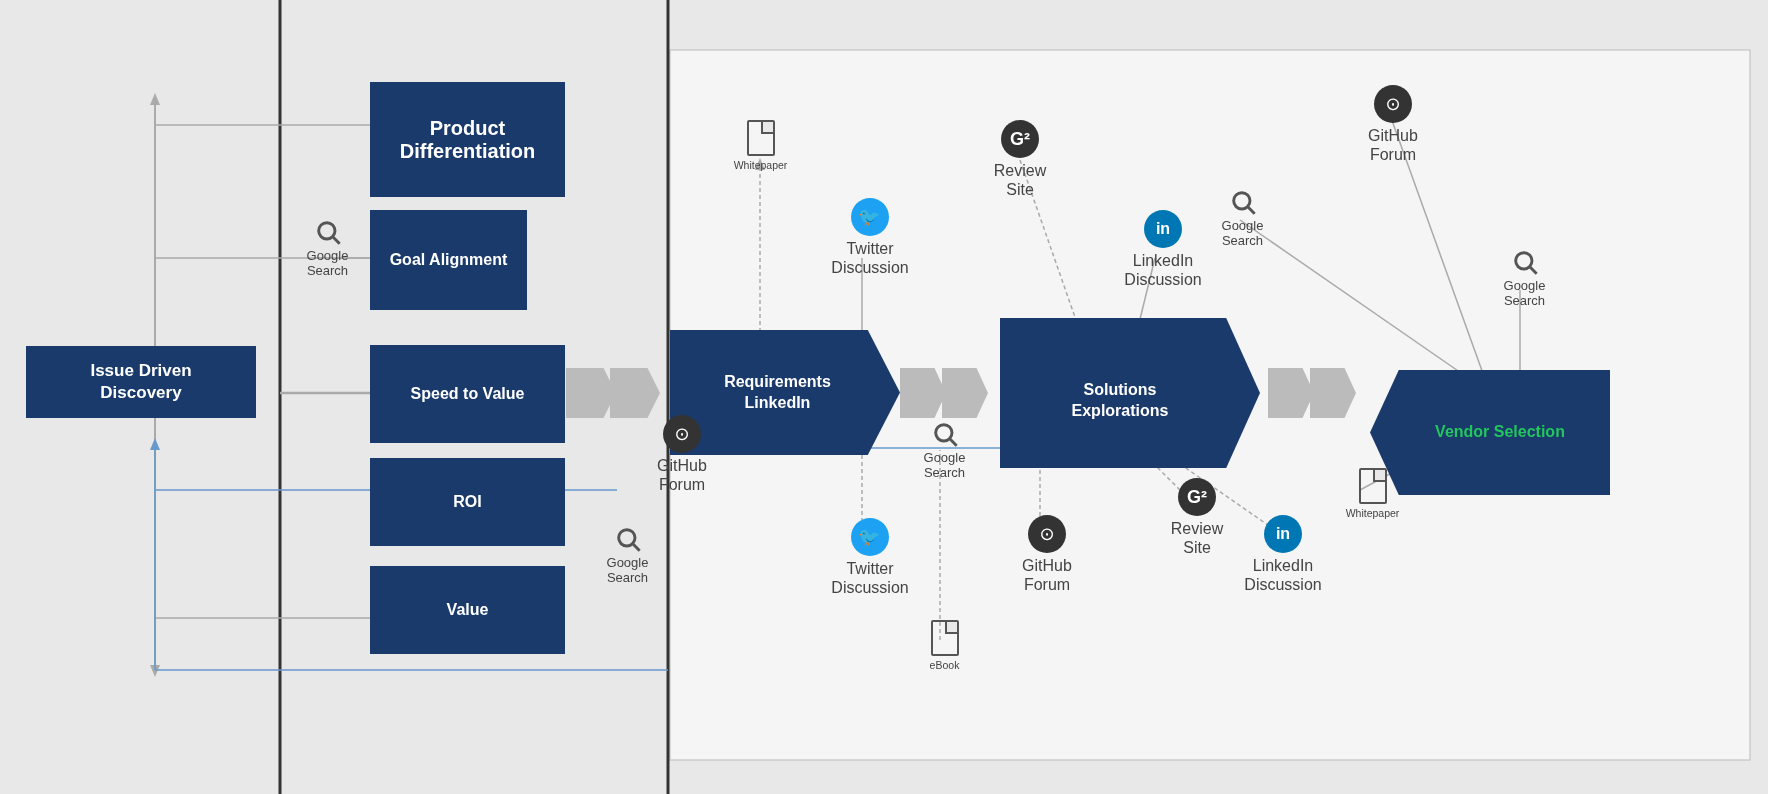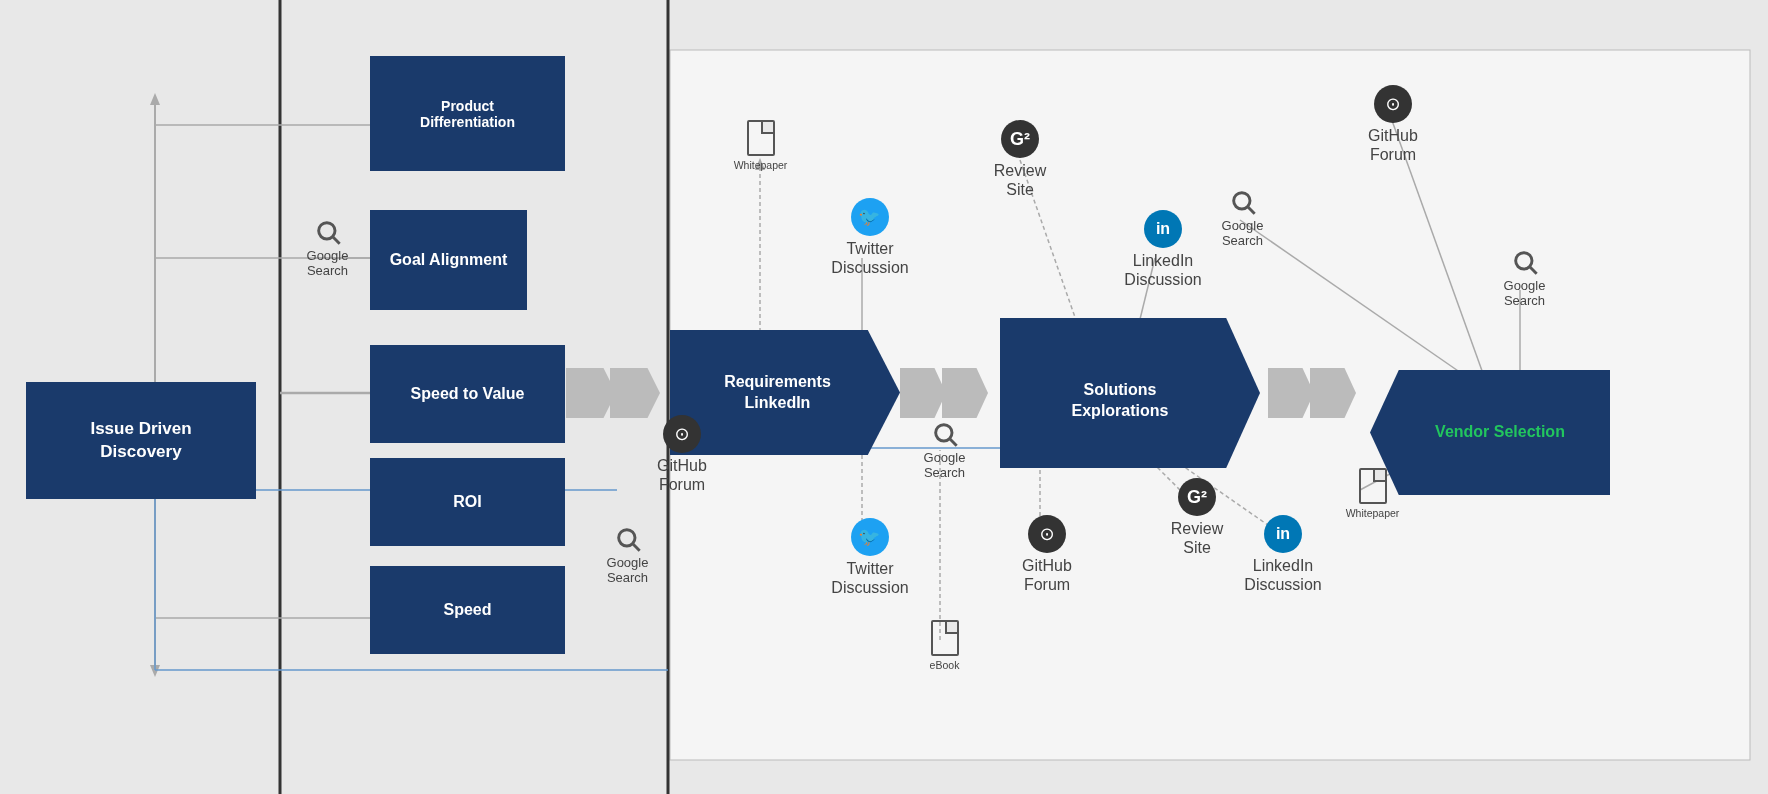--- a/index.html
+++ b/index.html
@@ -242,44 +242,44 @@
 
     <line x1="1360" y1="490" x2="1490" y2="420" stroke="#aaa" stroke-width="1.5"></line>
     <polygon points="1487,415 1494,427 1499,415" fill="#aaa"></polygon>
 
     <line x1="155" y1="670" x2="155" y2="670" stroke="#6699cc" stroke-width="1.5"></line>
 
     <line x1="155" y1="670" x2="155" y2="445" stroke="#6699cc" stroke-width="1.5"></line>
     <polygon points="150,450 155,438 160,450" fill="#6699cc"></polygon>
   </svg>
 
-  <div class="stage-box" style="left:26px; top:346px; width:230px; height:117px; font-size:17px;margin-top:36px;">
+  <div class="stage-box" style="left:26px; top:346px; width:230px; height:72px; font-size:17px;">
     <span style="white-space:pre-line;">Issue Driven
 Discovery</span>
   </div>
 
-  <div class="category-box" style="left:370px; top:56px; width:195px; height:115px; font-size:14px;">
+  <div class="category-box" style="left:370px; top:82px; width:195px; height:115px; font-size:20px;">
     <span style="white-space:pre-line;">Product
 Differentiation</span>
   </div>
 
   <div class="category-box" style="left:370px; top:210px; width:157px; height:100px; font-size:16px;">
     <span>Goal Alignment</span>
   </div>
 
   <div class="category-box" style="left:370px; top:458px; width:195px; height:88px; font-size:16px;">
     <span>ROI</span>
   </div>
 
   <div class="category-box" style="left:370px; top:345px; width:195px; height:98px; font-size:16px;">
     <span>Speed to Value</span>
   </div>
 
   <div class="category-box" style="left:370px; top:566px; width:195px; height:88px; font-size:16px;">
-    <span>Speed</span>
+    <span>Value</span>
   </div>
 
   <div style="position:absolute; left:566px; top:368px; width:50px; height:50px; 
               background:#bbb; clip-path:polygon(0% 0%, 75% 0%, 100% 50%, 75% 100%, 0% 100%);"></div>
   <div style="position:absolute; left:610px; top:368px; width:50px; height:50px; 
               background:#bbb; clip-path:polygon(0% 0%, 75% 0%, 100% 50%, 75% 100%, 0% 100%);"></div>
 
   <div class="pentagon-box" style="left:670px; top:330px; width:230px; height:125px; font-size:16px; clip-path:polygon(0% 0%, 86% 0%, 100% 50%, 86% 100%, 0% 100%);">
     <span style="white-space:pre-line; padding-right:15px;">Requirements
 LinkedIn</span>

